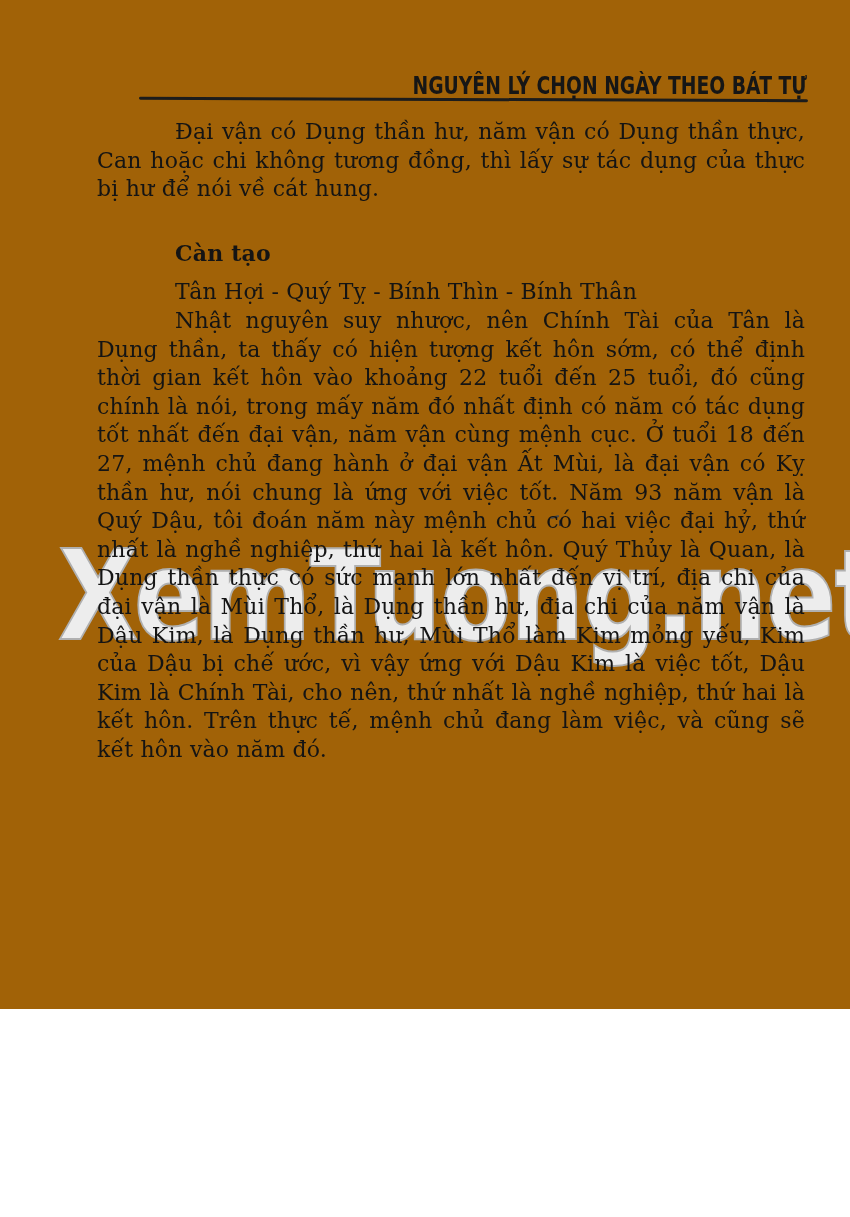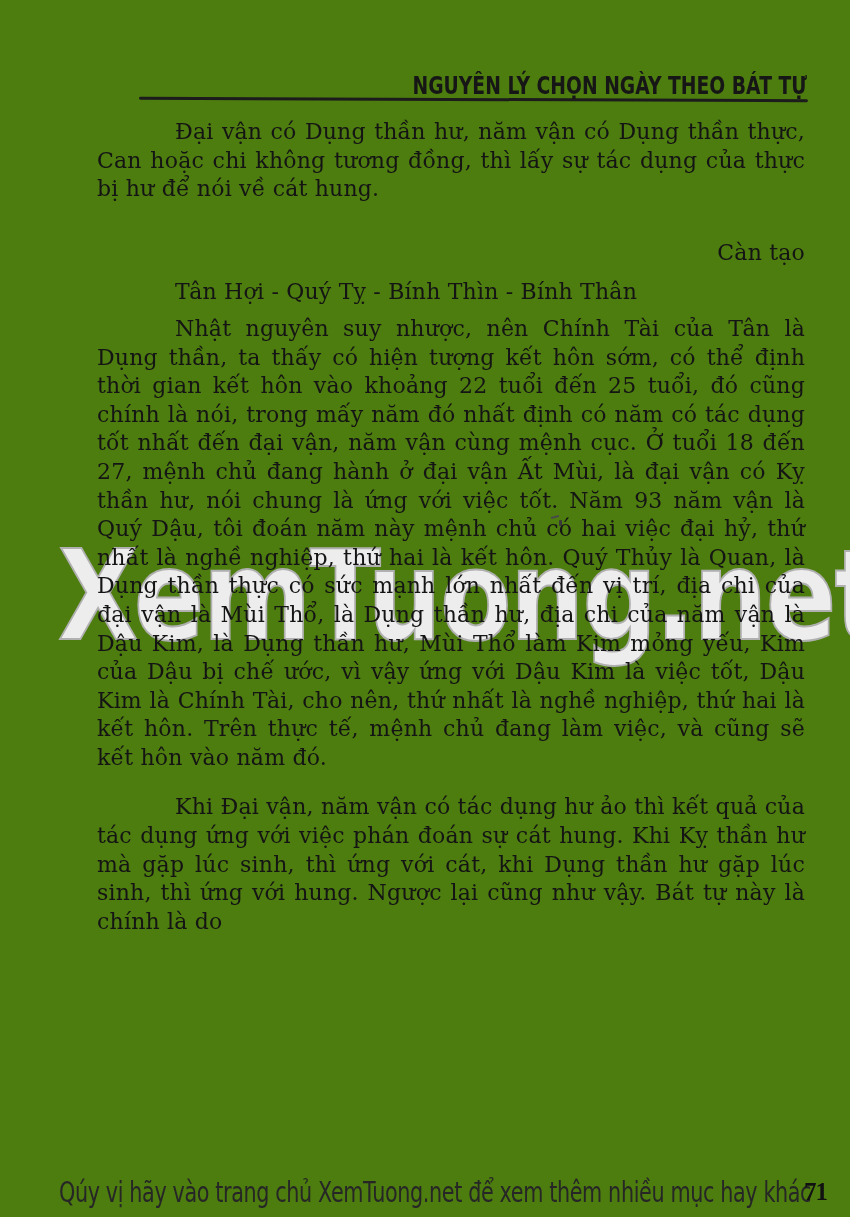--- a/index.html
+++ b/index.html
@@ -1,21 +1,21 @@
 <!DOCTYPE html>
 <html><head>
 <meta charset="utf-8">
 <style>
   * { margin: 0; padding: 0; box-sizing: border-box; }
   html, body { background: #ffffff; }
   .page {
     position: relative;
     width: 850px;
-    height: 1217px;
-    background: #4d7c0f;
+    height: 1009px;
+    background: #a16207;
     overflow: hidden;
     font-family: "DejaVu Serif", serif;
     color: #141414;
   }
   
   .header-title {
     position: absolute;
     top: 71px;
     right: 43px;
     font-family: "DejaVu Sans", "Liberation Sans", sans-serif;
@@ -67,22 +67,22 @@
   }
   .content p {
     font-size: 22px;
     line-height: 28.6px;
     text-align: justify;
     text-indent: 78px;
     color: #141414;
     margin-bottom: 13px;
     letter-spacing: 0.2px;
   }
-  p.can-tao   { margin-top: 35px; margin-bottom: 11px; text-align: right; }
-  p.bazi-line { margin-bottom: 8px; text-align: left; }
+  p.can-tao   { margin-top: 35px; margin-bottom: 11px; text-align: left; font-weight: bold; }
+  p.bazi-line { margin-bottom: 0; text-align: left; }
   p.para-main { margin-bottom: 21px; }
   p.para-last { margin-bottom: 0; }
   
   .scan-mark { position: absolute; left: 551px; top: 513px; width: 16px; height: 16px; z-index: 1; }
   .scan-mark .dash { position: absolute; left: 0; top: 3px; width: 8px; height: 2px; background: #4a4a4a; transform: rotate(-14deg); }
   .scan-mark .dot  { position: absolute; left: 8px; top: 7px; width: 2.5px; height: 6px; background: #3a3a3a; border-radius: 1px; }
   
   .footer-text {
     position: absolute;
     left: 59px;
@@ -121,19 +121,18 @@
   <div class="scan-mark">
     <span class="dash"></span>
     <span class="dot"></span>
   </div>
 
   <div class="content">
     <p>Đại vận có Dụng thần hư, năm vận có Dụng thần thực, Can hoặc chi không tương đồng, thì lấy sự tác dụng của thực bị hư để nói về cát hung.</p>
     <p class="can-tao">Càn tạo</p>
     <p class="bazi-line">Tân Hợi - Quý Tỵ - Bính Thìn - Bính Thân</p>
     <p class="para-main">Nhật nguyên suy nhược, nên Chính Tài của Tân là Dụng thần, ta thấy có hiện tượng kết hôn sớm, có thể định thời gian kết hôn vào khoảng 22 tuổi đến 25 tuổi, đó cũng chính là nói, trong mấy năm đó nhất định có năm có tác dụng tốt nhất đến đại vận, năm vận cùng mệnh cục. Ở tuổi 18 đến 27, mệnh chủ đang hành ở đại vận Ất Mùi, là đại vận có Kỵ thần hư, nói chung là ứng với việc tốt. Năm 93 năm vận là Quý Dậu, tôi đoán năm này mệnh chủ có hai việc đại hỷ, thứ nhất là nghề nghiệp, thứ hai là kết hôn. Quý Thủy là Quan, là Dụng thần thực có sức mạnh lớn nhất đến vị trí, địa chi của đại vận là Mùi Thổ, là Dụng thần hư, địa chi của năm vận là Dậu Kim, là Dụng thần hư, Mùi Thổ làm Kim mỏng yếu, Kim của Dậu bị chế ước, vì vậy ứng với Dậu Kim là việc tốt, Dậu Kim là Chính Tài, cho nên, thứ nhất là nghề nghiệp, thứ hai là kết hôn. Trên thực tế, mệnh chủ đang làm việc, và cũng sẽ kết hôn vào năm đó.</p>
-    <p class="para-last">Khi Đại vận, năm vận có tác dụng hư ảo thì kết quả của tác dụng ứng với việc phán đoán sự cát hung. Khi Kỵ thần hư mà gặp lúc sinh, thì ứng với cát, khi Dụng thần hư gặp lúc sinh, thì ứng với hung. Ngược lại cũng như vậy. Bát tự này là chính là do</p>
   </div>
 
   <div class="footer-text">Qúy vị hãy vào trang chủ XemTuong.net để xem thêm nhiều mục hay khác</div>
   <div class="page-number">71</div>
 
 </div>
 
 </body></html>

